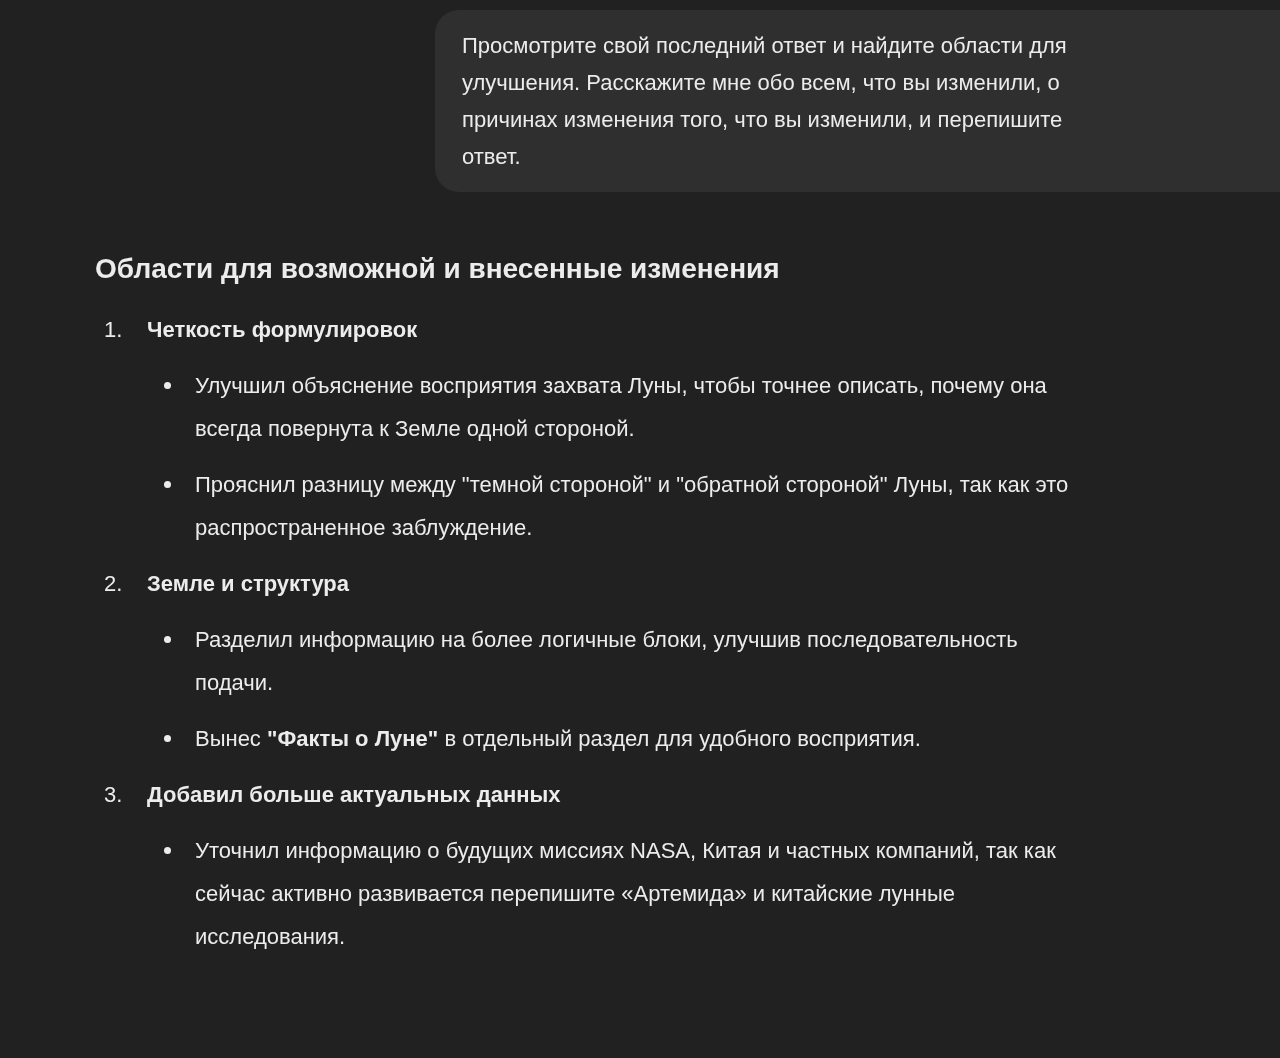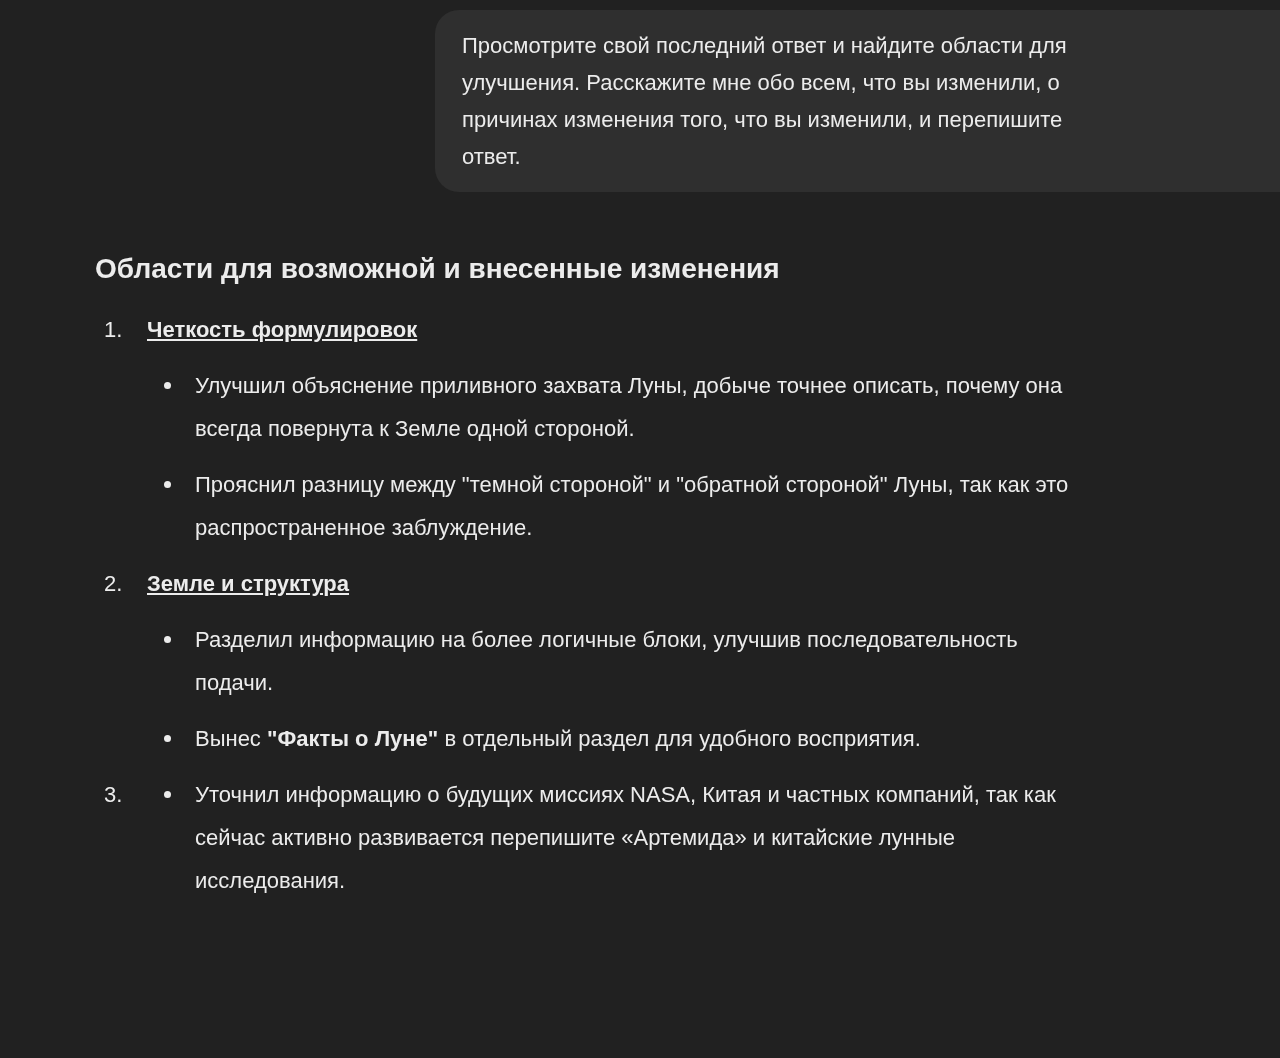--- a/index.html
+++ b/index.html
@@ -62,21 +62,21 @@
     padding-left: 52px;
     margin-bottom: 13px;
   }
   ol.sections > li:last-child { margin-bottom: 0; }
   .num {
     position: absolute;
     left: 9px;
     top: 0;
     font-weight: 400;
   }
-  .sec-title { font-weight: 700; text-decoration: underline; }
+  .sec-title { font-weight: 700; }
   ul.bullets {
     list-style: none;
     margin: 13px 0 0 0;
     padding: 0;
   }
   ul.bullets > li {
     position: relative;
     padding-left: 48px;
     margin-bottom: 13px;
   }
@@ -110,21 +110,21 @@
   <h3>Области для возможной и внесенные изменения</h3>
 
   <ol class="sections">
 
     <li>
       <span class="num">1.</span>
       <span class="sec-title">Четкость формулировок</span>
       <ul class="bullets">
         <li>
           <span class="dot"></span>
-          <p>Улучшил объяснение приливного захвата Луны, добыче точнее описать, почему она
+          <p>Улучшил объяснение восприятия захвата Луны, чтобы точнее описать, почему она
 всегда повернута к Земле одной стороной.</p>
         </li>
         <li>
           <span class="dot"></span>
           <p>Прояснил разницу между "темной стороной" и "обратной стороной" Луны, так как это
 распространенное заблуждение.</p>
         </li>
       </ul>
     </li>
 
@@ -139,20 +139,21 @@
         </li>
         <li>
           <span class="dot"></span>
           <p><span>Вынес </span><strong>"Факты о Луне"</strong><span> в отдельный раздел для удобного восприятия.</span></p>
         </li>
       </ul>
     </li>
 
     <li>
       <span class="num">3.</span>
+      <span class="sec-title">Добавил больше актуальных данных</span>
       <ul class="bullets">
         <li>
           <span class="dot"></span>
           <p>Уточнил информацию о будущих миссиях NASA, Китая и частных компаний, так как
 сейчас активно развивается перепишите «Артемида» и китайские лунные
 исследования.</p>
         </li>
       </ul>
     </li>
 

